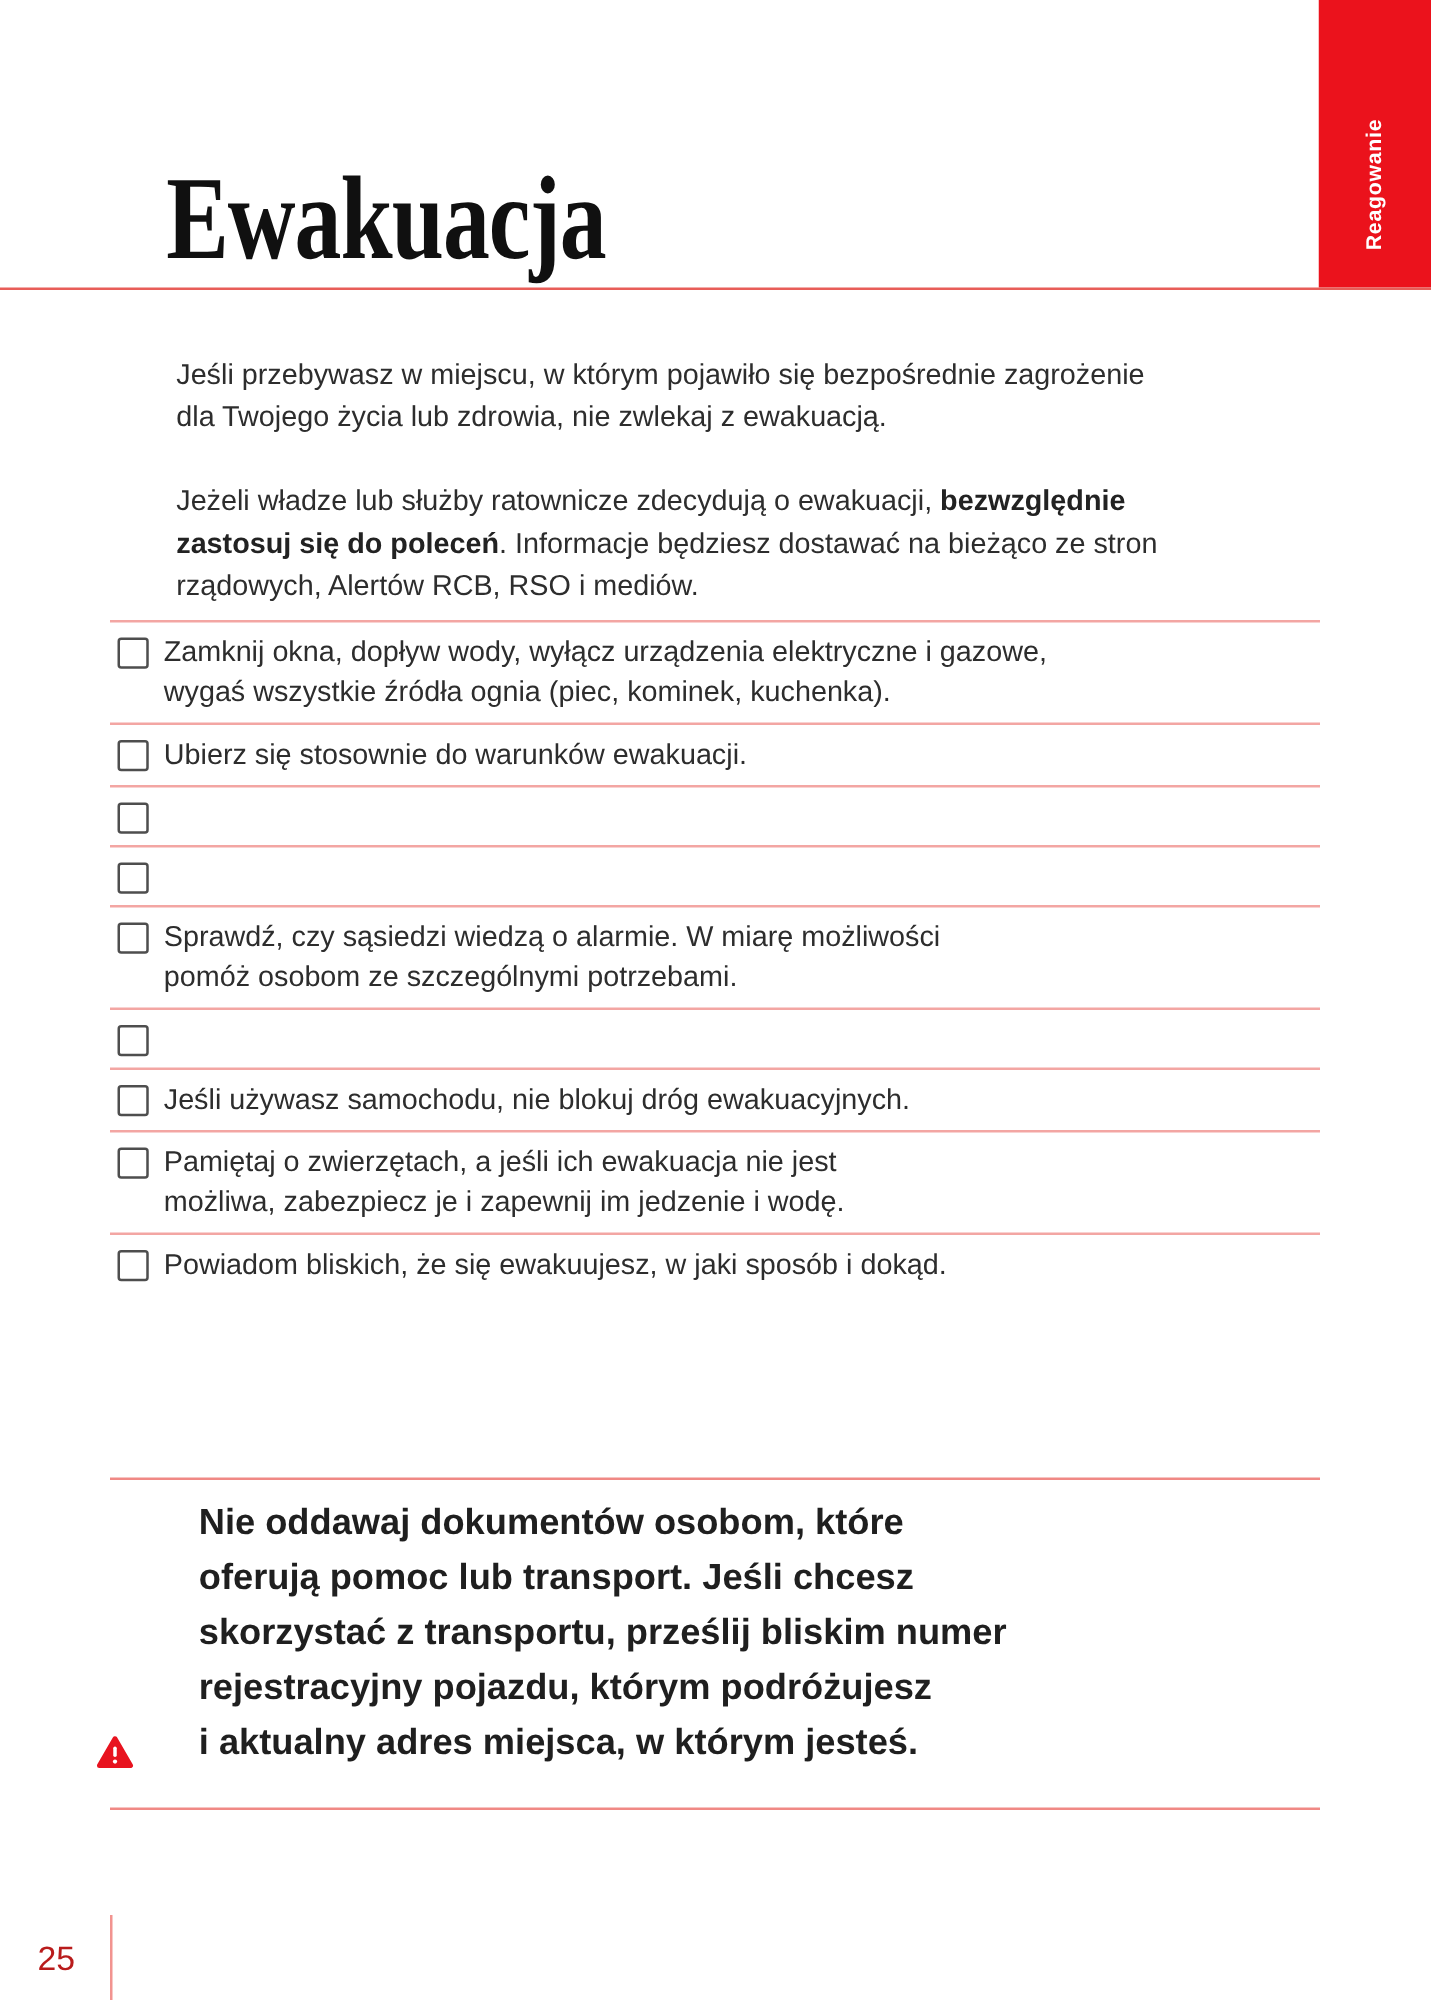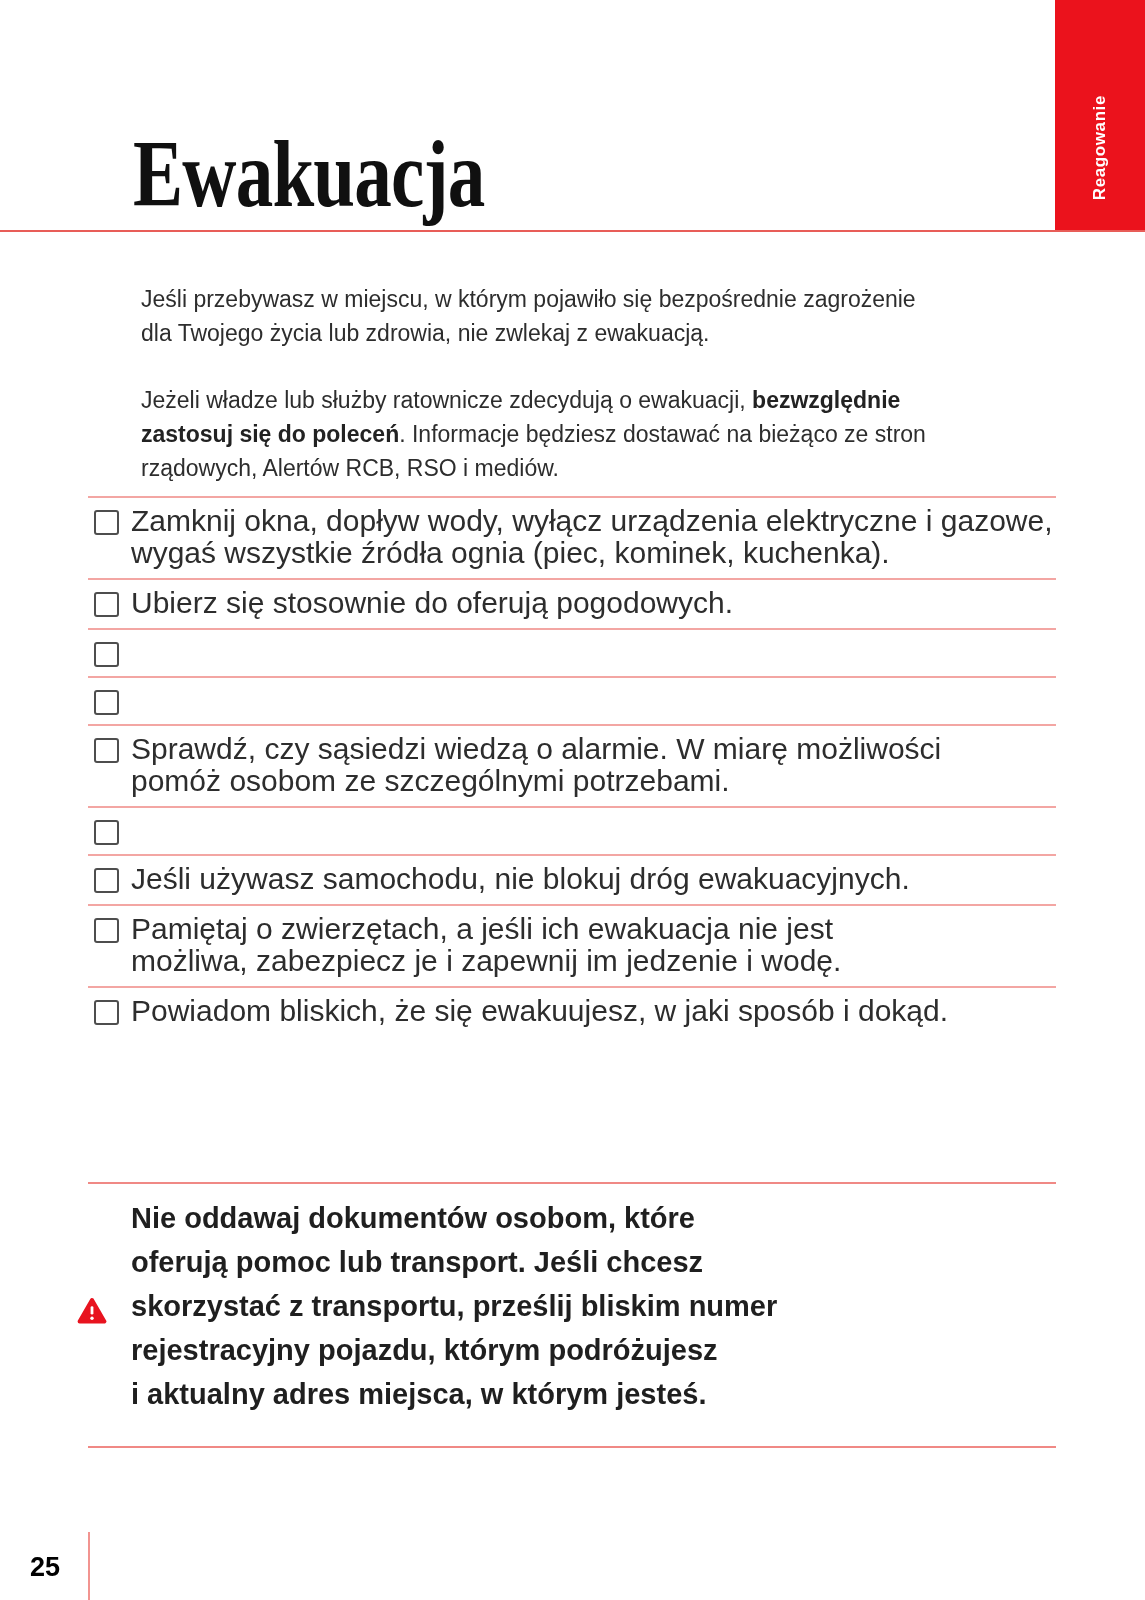--- a/index.html
+++ b/index.html
@@ -25,33 +25,33 @@
   .para-1{top:272px;}
   .para-2{top:373px;}
   .para b{font-weight:700;color:#222222;}
 
   
   .checklist{position:absolute;left:88px;top:496px;width:968px;}
   .check-item{border-top:2px solid #F3A6A3;display:flex;align-items:flex-start;
        padding:7px 0 9px 0;}
   .checkbox{flex:none;width:21px;height:21px;border:2px solid #4E4E4E;border-radius:3px;
        margin:5px 0 0 6px;background:#ffffff;}
-  .check-text{margin-left:12px;font-size:30px;line-height:32px;white-space:pre-line;}
+  .check-text{margin-left:12px;font-size:23px;line-height:32px;white-space:pre-line;}
 
   
   .warning{position:absolute;left:88px;top:1182px;width:968px;box-sizing:border-box;
        border-top:2px solid #F08985;border-bottom:2px solid #F08985;
-       padding:12px 0 30px 0;display:flex;align-items:center;}
+       padding:12px 0 30px 0;display:flex;align-items:flex-end;gap:28px;}
   .warning-icon{flex:none;width:30px;height:28px;margin-left:-11px;margin-top:10px;}
   .warning-text{margin:0 0 0 24px;font-weight:700;font-size:29px;line-height:44px;
        color:#1f1f1f;white-space:pre-line;}
 
   
-  .page-num{position:absolute;left:30px;top:1552px;font-weight:700;font-size:27px;
-       color:#000000;}
+  .page-num{position:absolute;left:30px;top:1552px;font-weight:400;font-size:27px;
+       color:#b91c1c;}
   .footer-line{position:absolute;left:88px;top:1532px;width:2px;height:68px;background:#F29490;}
 </style>
 </head>
 <body>
 
 <div class="page">
 
   <div class="tab">
     <span class="tab-label">Reagowanie</span>
   </div>
@@ -66,21 +66,21 @@
 rządowych, Alertów RCB, RSO i mediów.</span></p>
 
   <div class="checklist">
     <div class="check-item">
       <span class="checkbox"></span>
       <span class="check-text">Zamknij okna, dopływ wody, wyłącz urządzenia elektryczne i gazowe,
 wygaś wszystkie źródła ognia (piec, kominek, kuchenka).</span>
     </div>
     <div class="check-item">
       <span class="checkbox"></span>
-      <span class="check-text">Ubierz się stosownie do oferują pogodowych.</span>
+      <span class="check-text">Ubierz się stosownie do warunków ewakuacji.</span>
     </div>
     <div class="check-item">
       <span class="checkbox"></span>
     </div>
     <div class="check-item">
       <span class="checkbox"></span>
     </div>
     <div class="check-item">
       <span class="checkbox"></span>
       <span class="check-text">Sprawdź, czy sąsiedzi wiedzą o alarmie. W miarę możliwości

